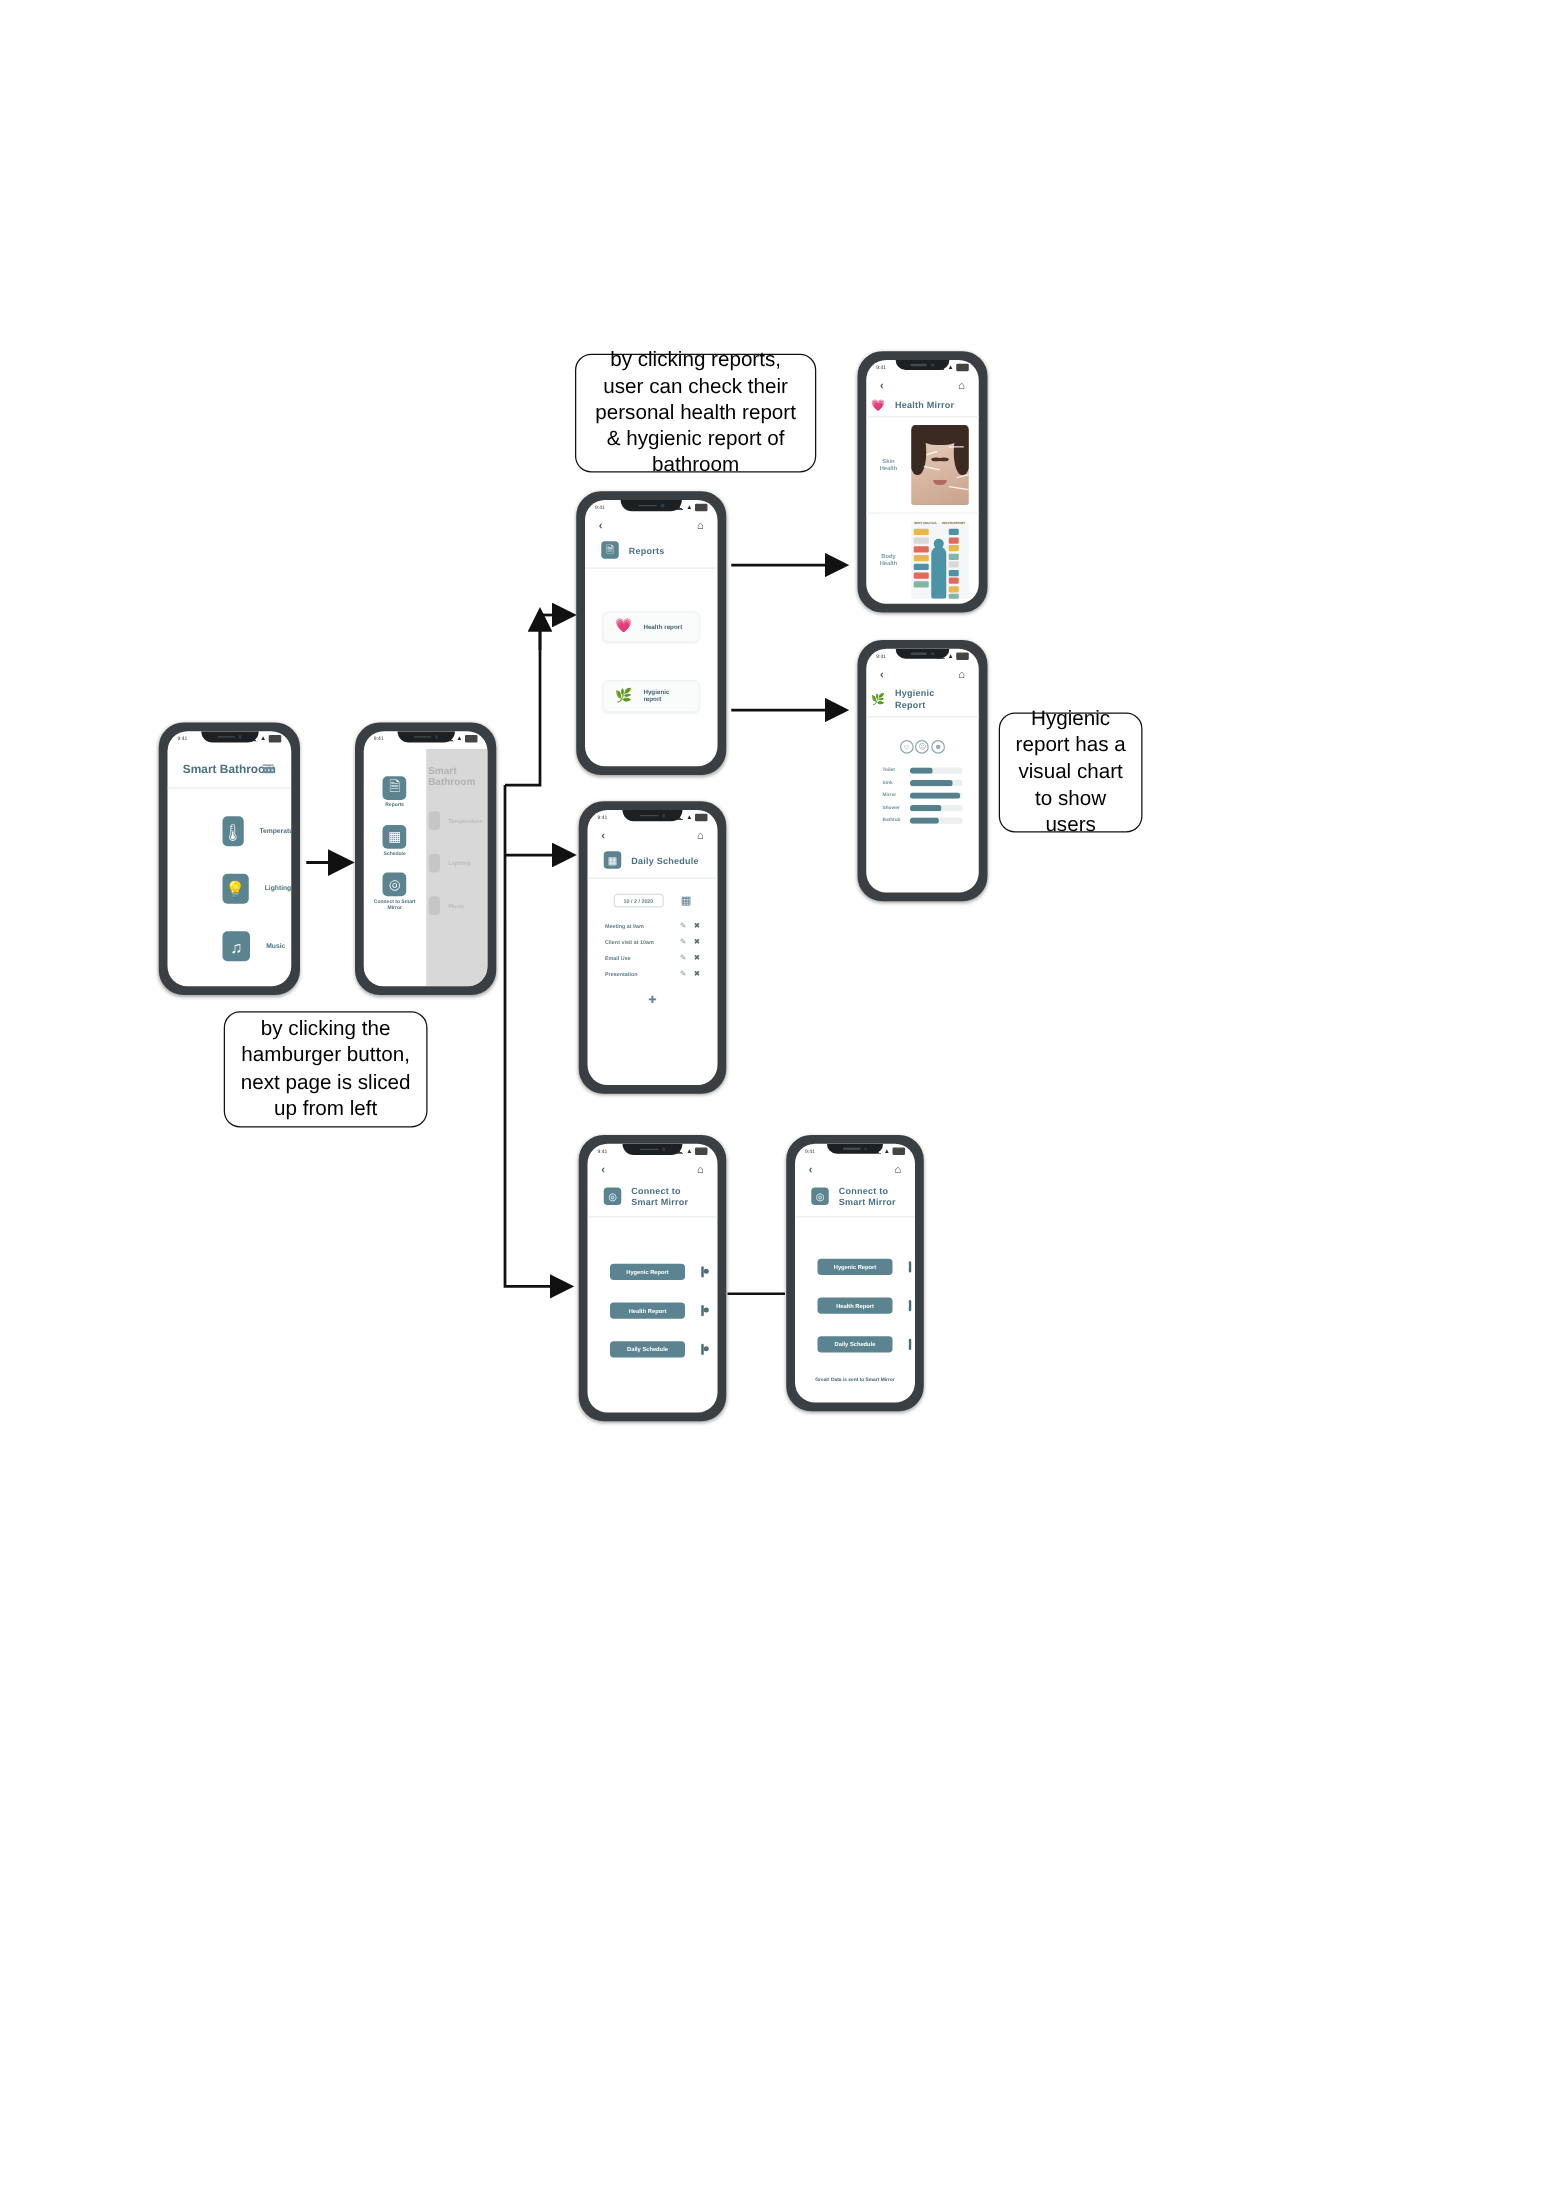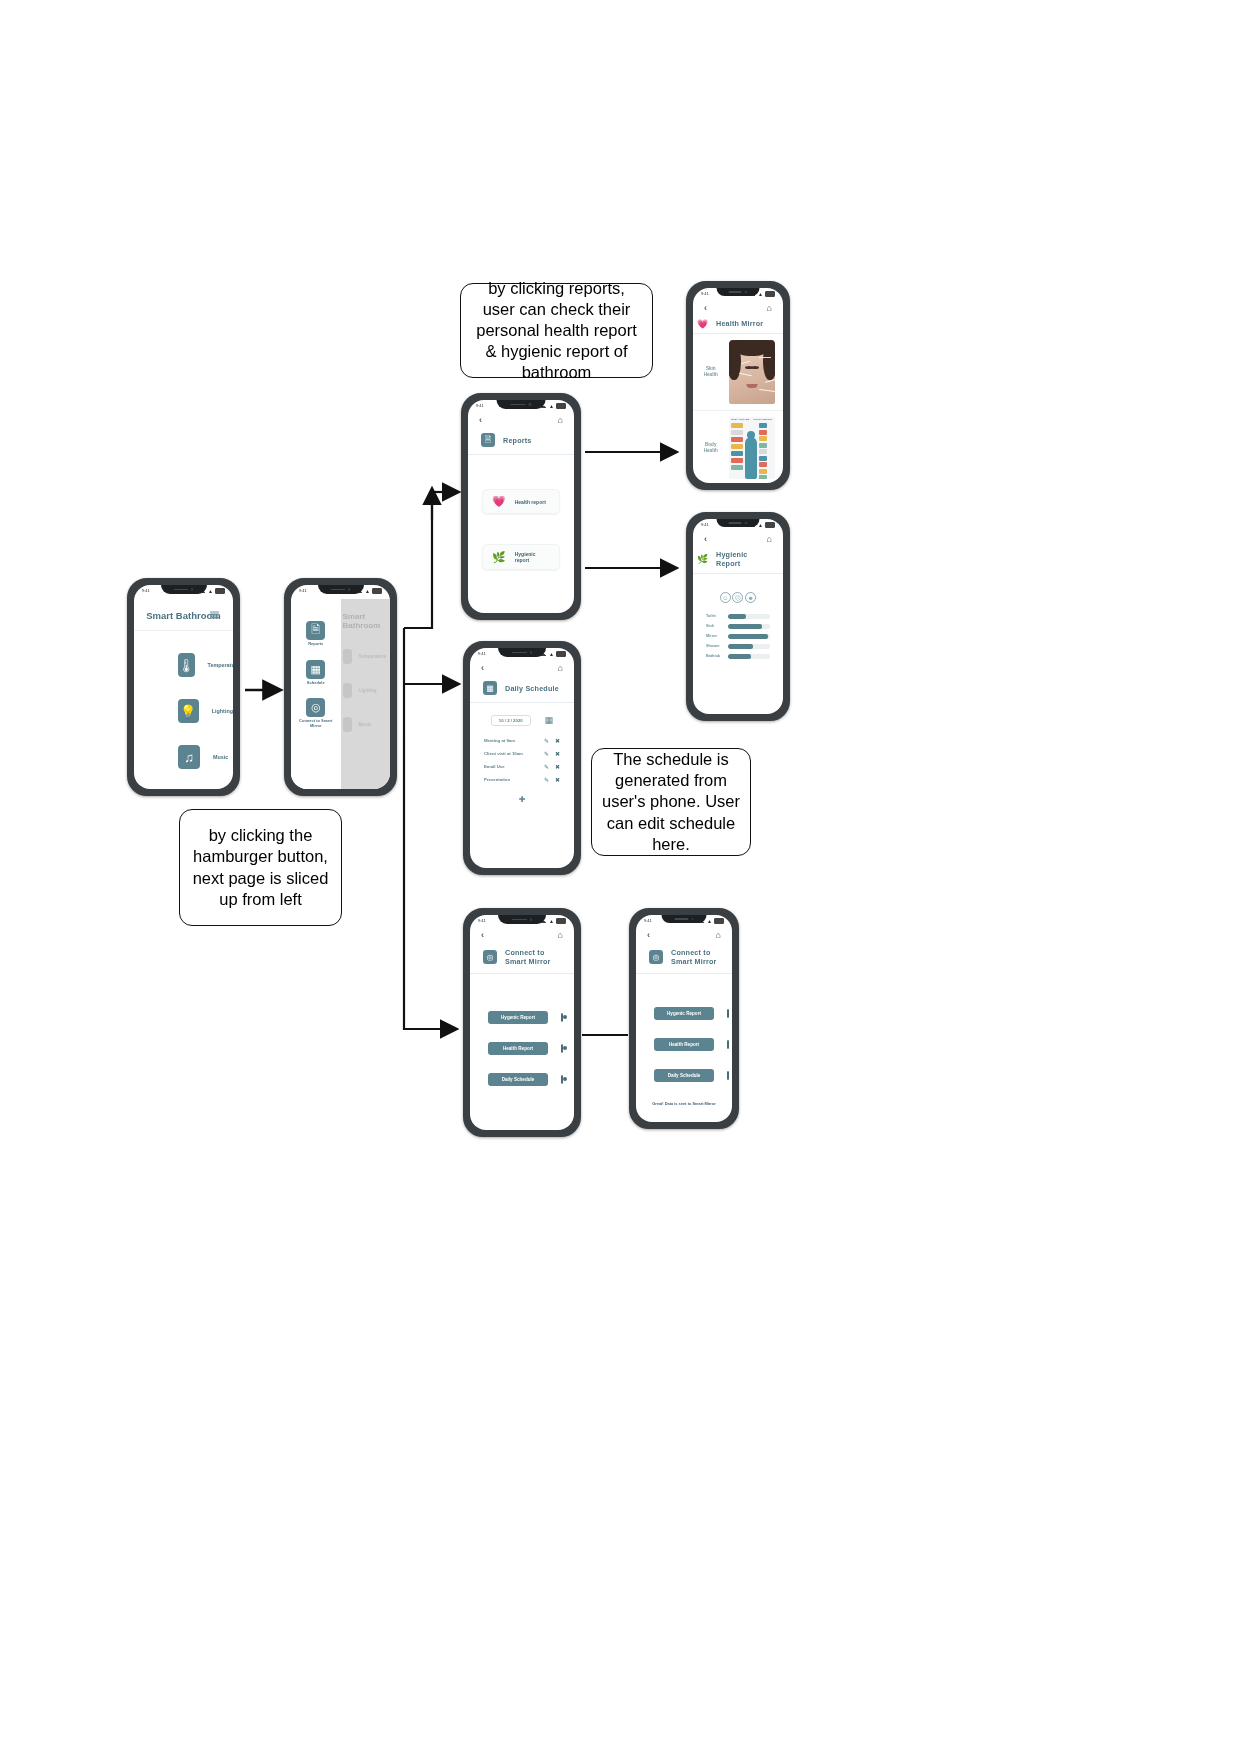--- a/index.html
+++ b/index.html
@@ -563,19 +563,19 @@
               <i></i>
             </span>
         </div>
         <div class="cn-foot">Great! Data is sent to Smart Mirror</div>
       </div>
     </div>
   </div>
 
   <div class="callout" style="left:460px;top:283px;width:193px;height:95px;">by clicking reports, user can check their personal health report &amp; hygienic report of bathroom</div>
 
-
-  <div class="callout" style="left:179px;top:809px;width:163px;height:117px;">by clicking the hamburger button, next page is sliced up from left</div>
-
-  <div class="callout" style="left:591px;top:748px;width:160px;height:108px;">The schedule is generated from user's phone. User can edit schedule here.</div>
+  <div class="callout" style="left:799px;top:570px;width:115px;height:96px;">Hygienic report has a visual chart to show users</div>
+
+  <div class="callout" style="left:179px;top:809px;width:163px;height:93px;">by clicking the hamburger button, next page is sliced up from left</div>
+
 
 
 </div>
 
 </body></html>

